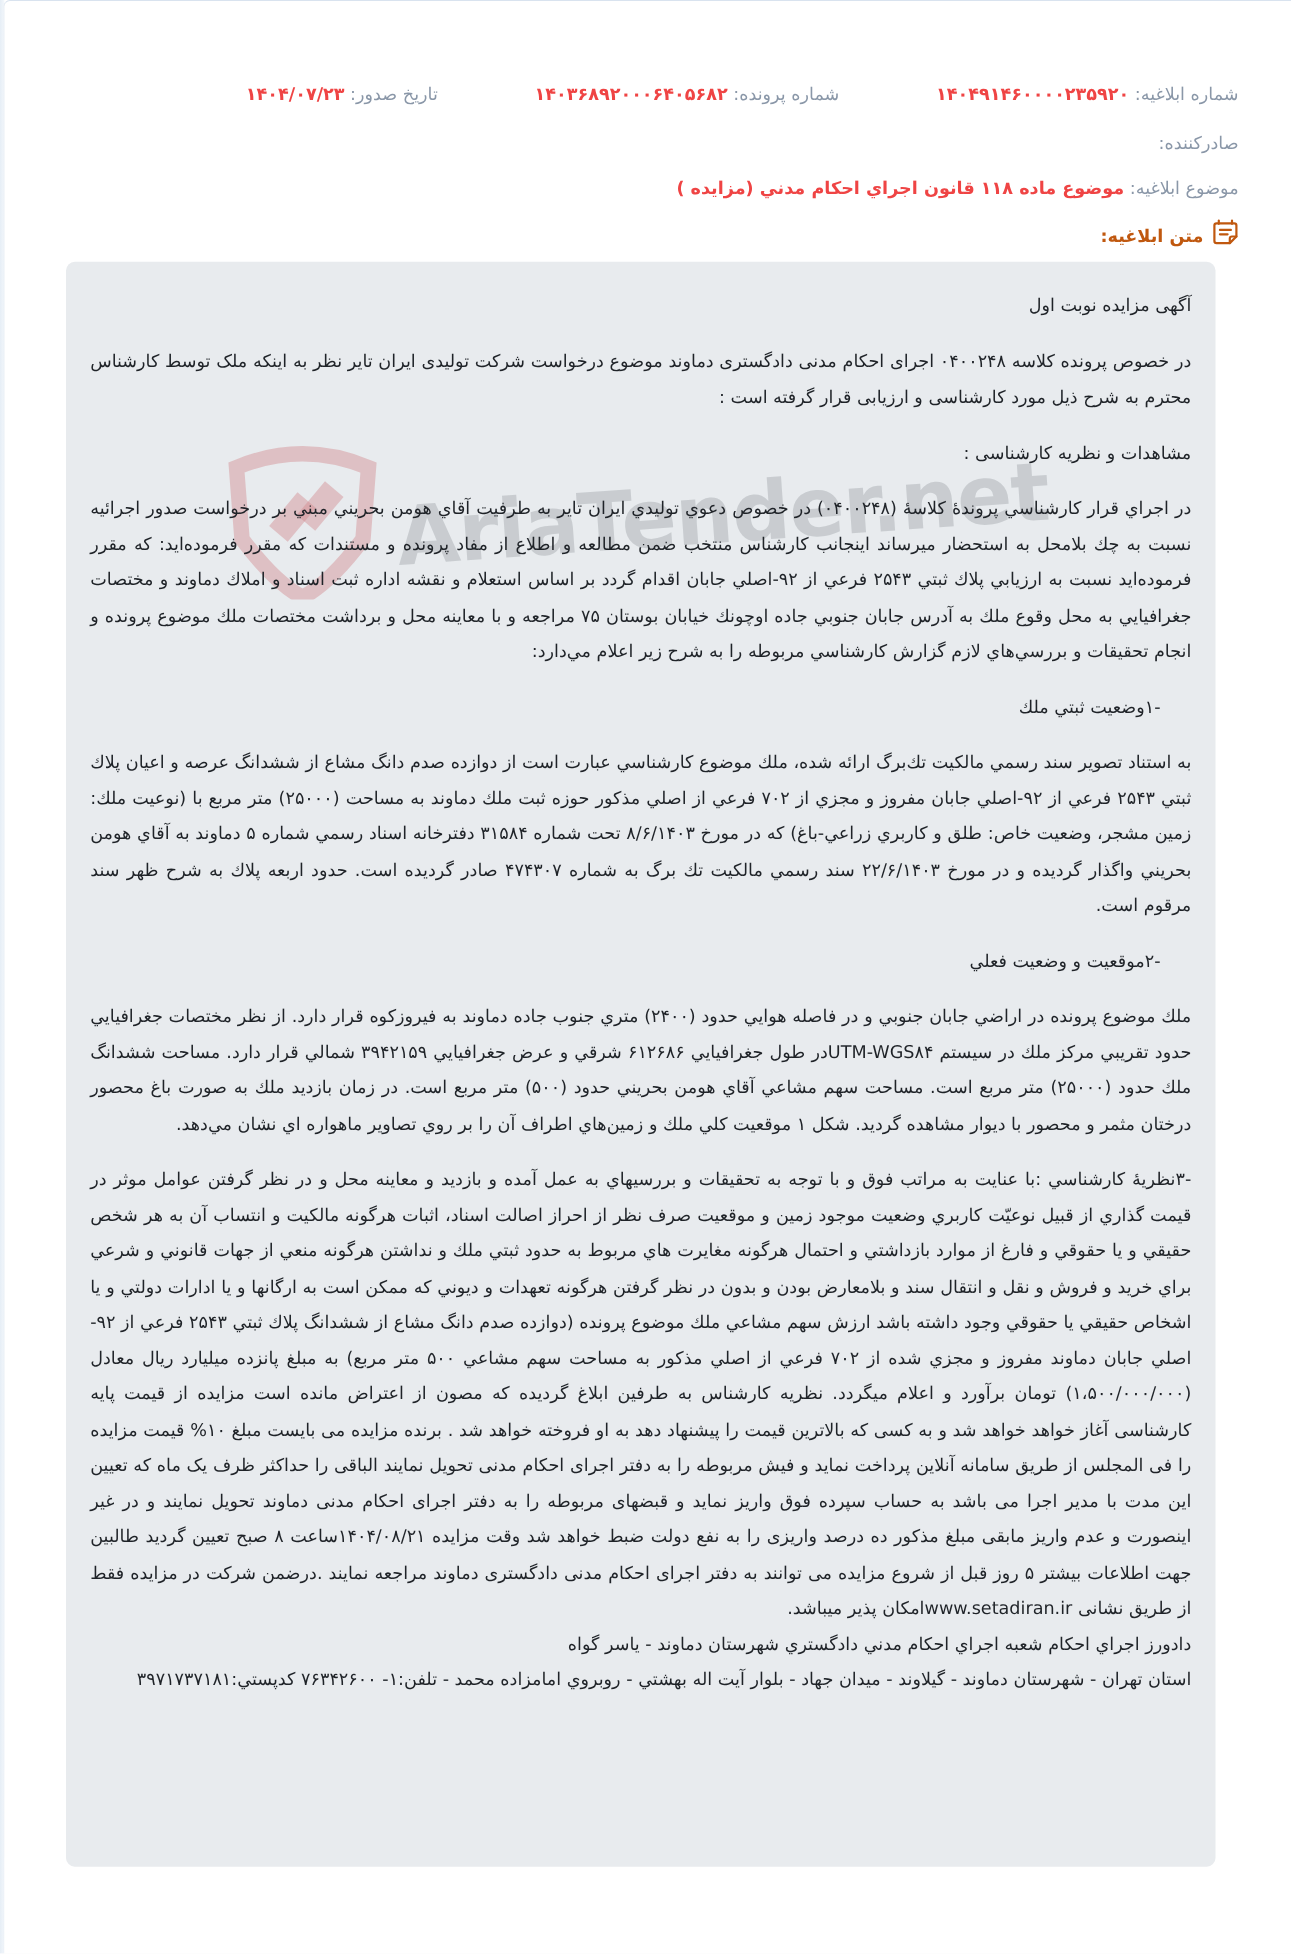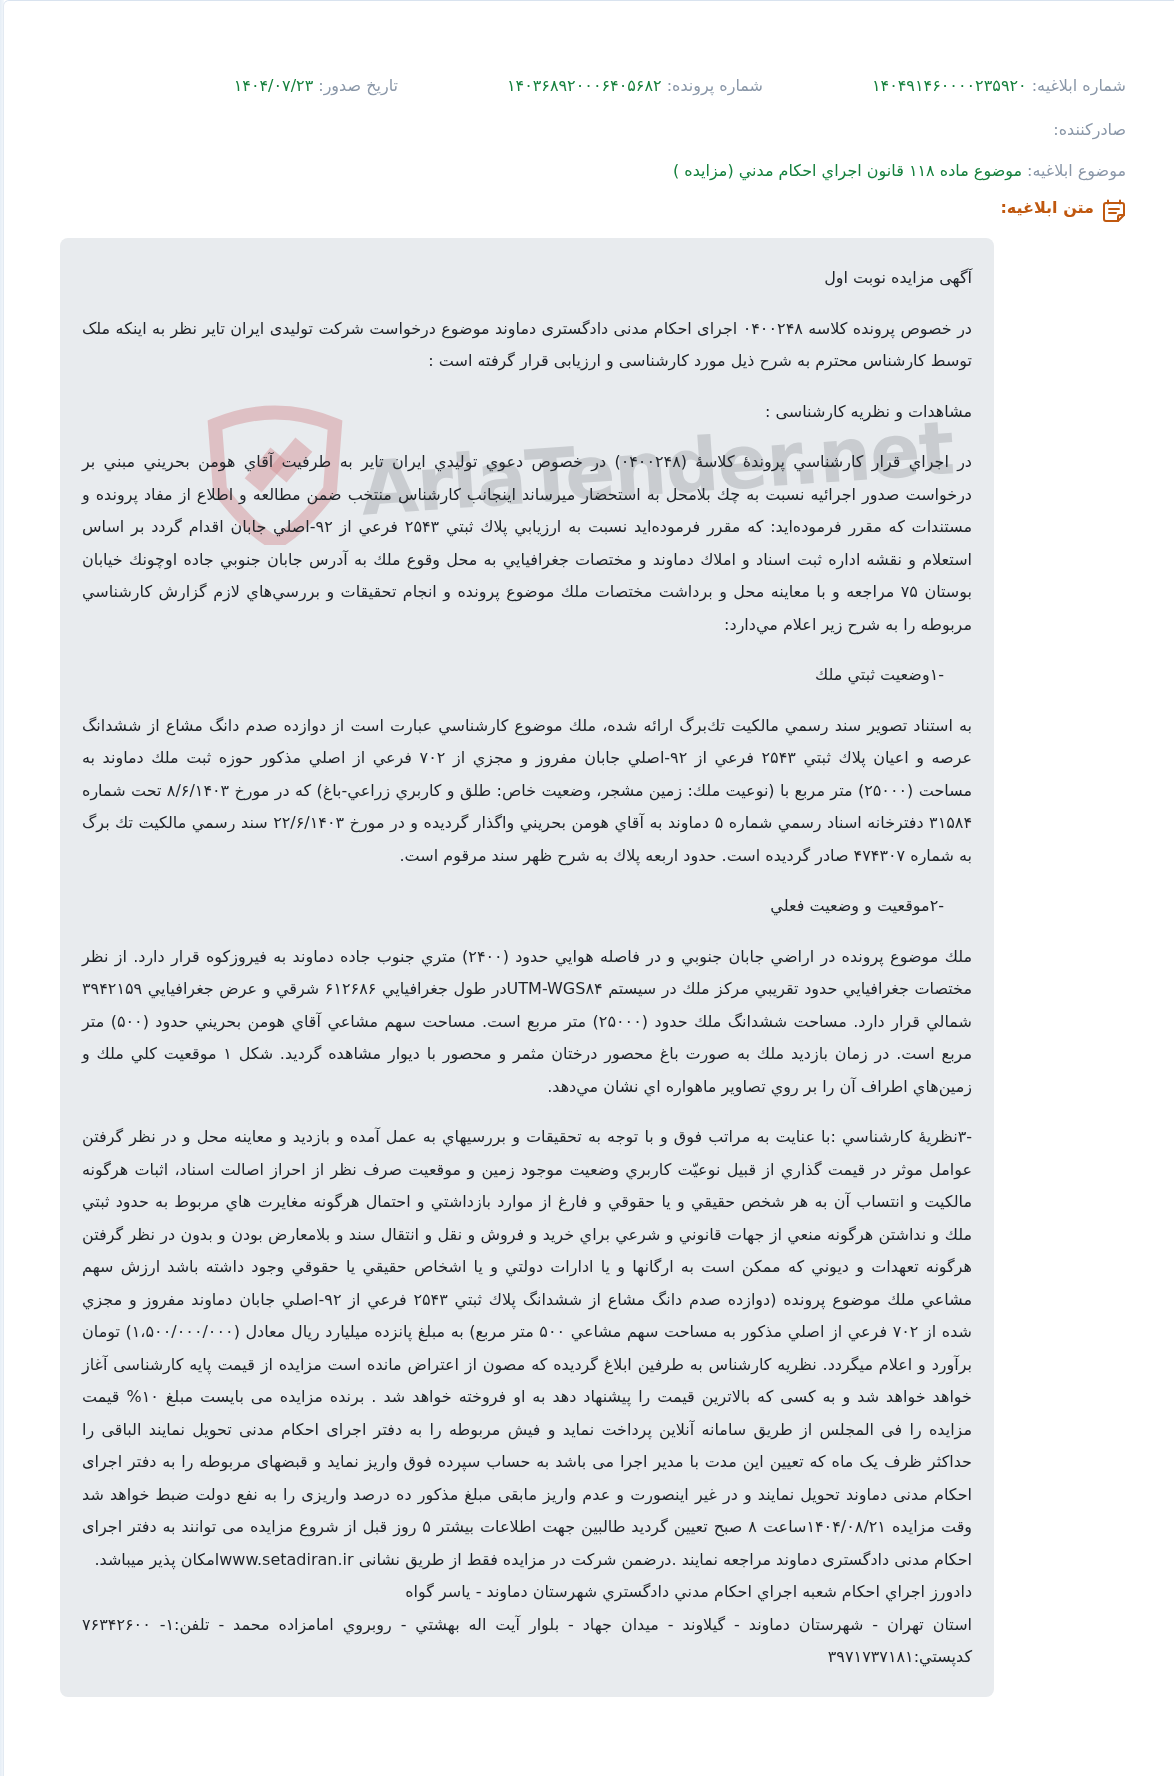--- a/index.html
+++ b/index.html
@@ -45,47 +45,47 @@
     align-items: baseline;
     font-size: 16px;
     white-space: nowrap;
   }
   .meta-row.r1 { top: 56px; }
   .meta-row.r2 { top: 100px; }
   .meta-row.r3 { top: 141px; }
   .meta-item { display: inline-flex; align-items: baseline; }
   .meta-item + .meta-item { margin-right: 0; }
   .lbl { color: #8a97a8; margin-top: 20px; }
-  .val { color: #15803d; font-weight: normal; margin-right: 5px; }
+  .val { color: #ef4444; font-weight: bold; margin-right: 5px; }
   .r1 .item-notice { position: absolute; right: 0; }
   .r1 .item-case { position: absolute; right: 363px; }
   .r1 .item-date { position: absolute; right: 728px; }
 
   .section-title {
     position: absolute;
     top: 198px;
     right: 48px;
     display: flex;
-    align-items: flex-start;
+    align-items: flex-end;
     direction: rtl;
     color: #c0580f;
     font-weight: bold;
     font-size: 16px;
   }
   .section-title .icon {
     width: 24px; height: 26px;
     margin-left: 8px;
     display: inline-block;
   }
 
   .content-box {
     position: absolute;
     left: 60px;
     top: 238px;
-    width: 934px;
+    width: 1045px;
     height: 1459px;
     background: #e8ebee;
     border-radius: 8px;
     box-sizing: border-box;
     padding: 24px 22px 20px 22px;
     direction: rtl;
     text-align: justify;
     color: #1f2328;
     font-size: 16px;
     line-height: 32.5px;

